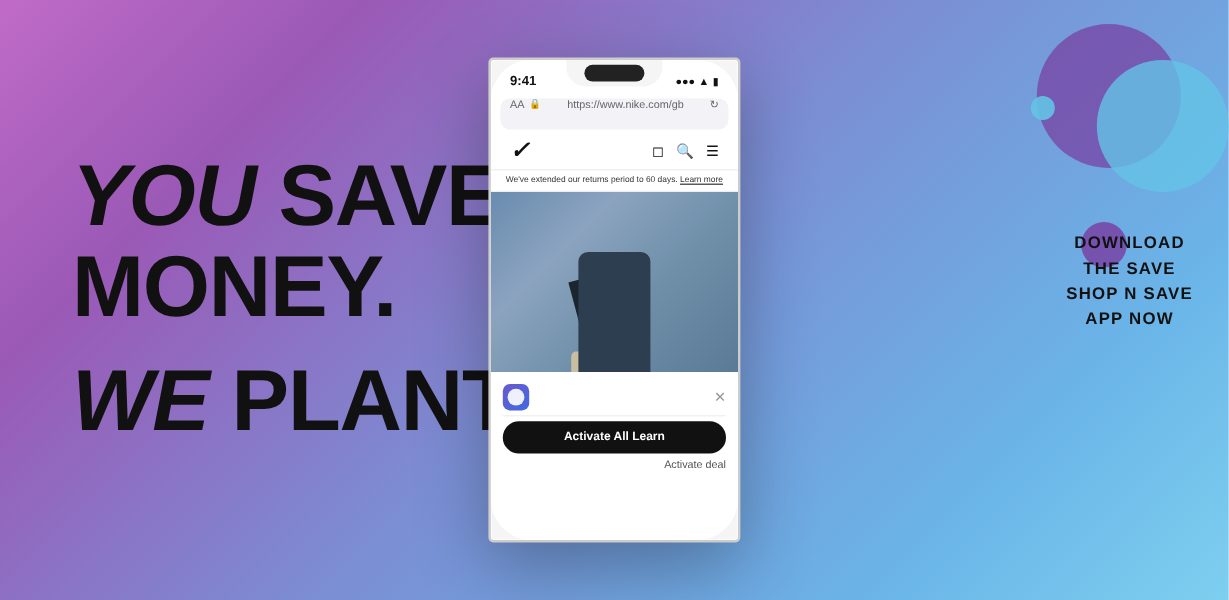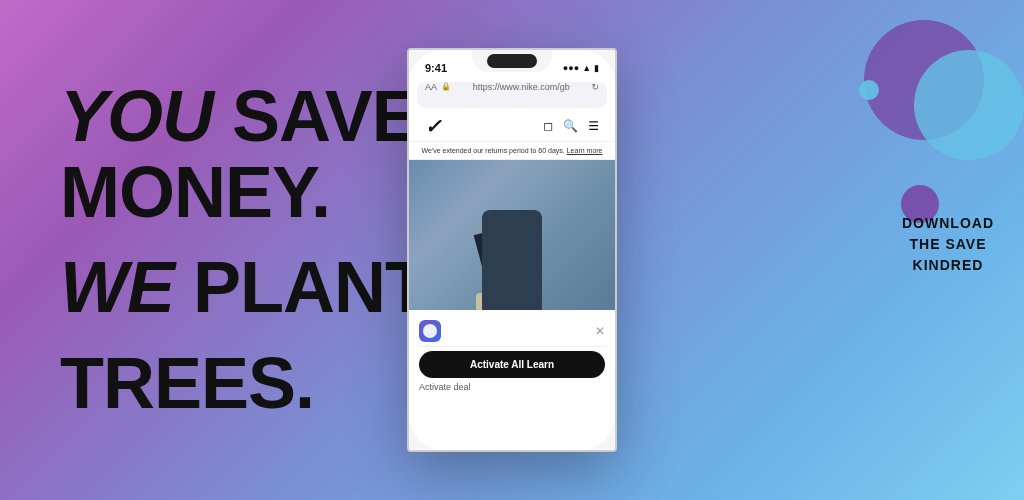--- a/index.html
+++ b/index.html
@@ -291,21 +291,21 @@
       border: none;
       border-radius: 20px;
       padding: 8px;
       font-size: 10px;
       font-weight: 700;
       text-align: center;
       margin-bottom: 4px;
     }
 
     .activate-deal-text {
-      text-align: left;
+      text-align: right;
       font-size: 9px;
       color: #555;
     }
 
     
     .right-section {
       position: absolute;
       right: 0;
       top: 0;
       width: 280px;
@@ -371,21 +371,20 @@
 <div id="app">
 
   <div class="left-text">
     <div class="headline-1">
       <span class="italic-word">YOU</span><span> SAVE</span>
     </div>
     <div class="headline-1">MONEY.</div>
     <div class="headline-2">
       <span class="italic-word">WE</span><span> PLANT</span>
     </div>
-    <div class="headline-2">TREES.</div>
   </div>
 
   <div class="phone-container">
     <div class="phone">
       <div class="phone-notch">
         <div class="phone-notch-inner"></div>
       </div>
       <div class="phone-screen">
 
         <div class="phone-status-bar">
@@ -442,17 +441,18 @@
 
   <div class="right-section">
     <div class="circle-large"></div>
     <div class="circle-medium"></div>
     <div class="circle-small-top"></div>
     <div class="circle-small-bottom"></div>
 
     <div class="right-cta-text">
       <div>DOWNLOAD</div>
       <div>THE SAVE</div>
-      <div>KINDRED</div>
+      <div>SHOP N SAVE</div>
+      <div>APP NOW</div>
     </div>
   </div>
 
 </div>
 
 </body></html>

